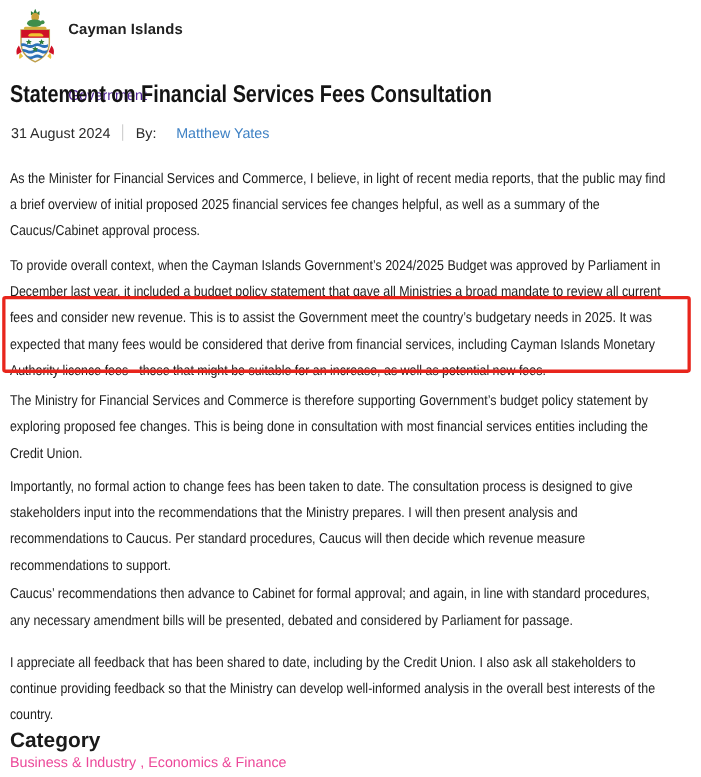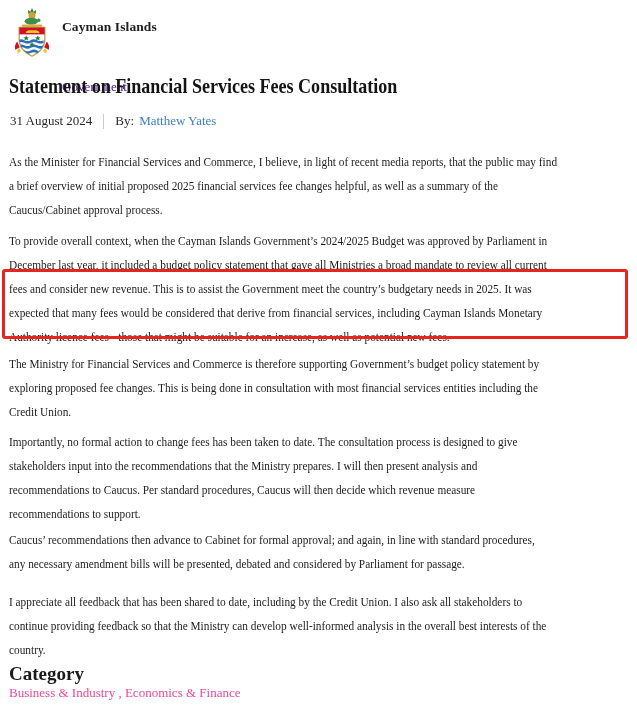--- a/index.html
+++ b/index.html
@@ -3,21 +3,21 @@
 <meta charset="utf-8">
 <style>
   * { margin: 0; padding: 0; box-sizing: border-box; }
   html, body { background: #ffffff; }
   .page {
     position: relative;
     width: 637px;
     height: 706px;
     background: #ffffff;
     overflow: hidden;
-    font-family: Liberation Serif, serif;
+    font-family: Liberation Sans, sans-serif;
   }
 
   
   .site-header {
     position: absolute;
     top: 8px;
     left: 12px;
     display: flex;
     align-items: flex-start;
     gap: 10px;
@@ -63,21 +63,21 @@
     font-size: 13px;
     color: #2b2b2b;
   }
   .byline-divider {
     display: inline-block;
     width: 1px;
     height: 15px;
     background: #cccccc;
     margin: 0 11px;
   }
-  .byline-by { margin-right: 5px; }
+  .byline-by { margin-right: 18px; }
   .author-link {
     color: #3d80c4;
     text-decoration: none;
     cursor: pointer;
   }
 
   
   .para {
     position: absolute;
     left: 9px;

